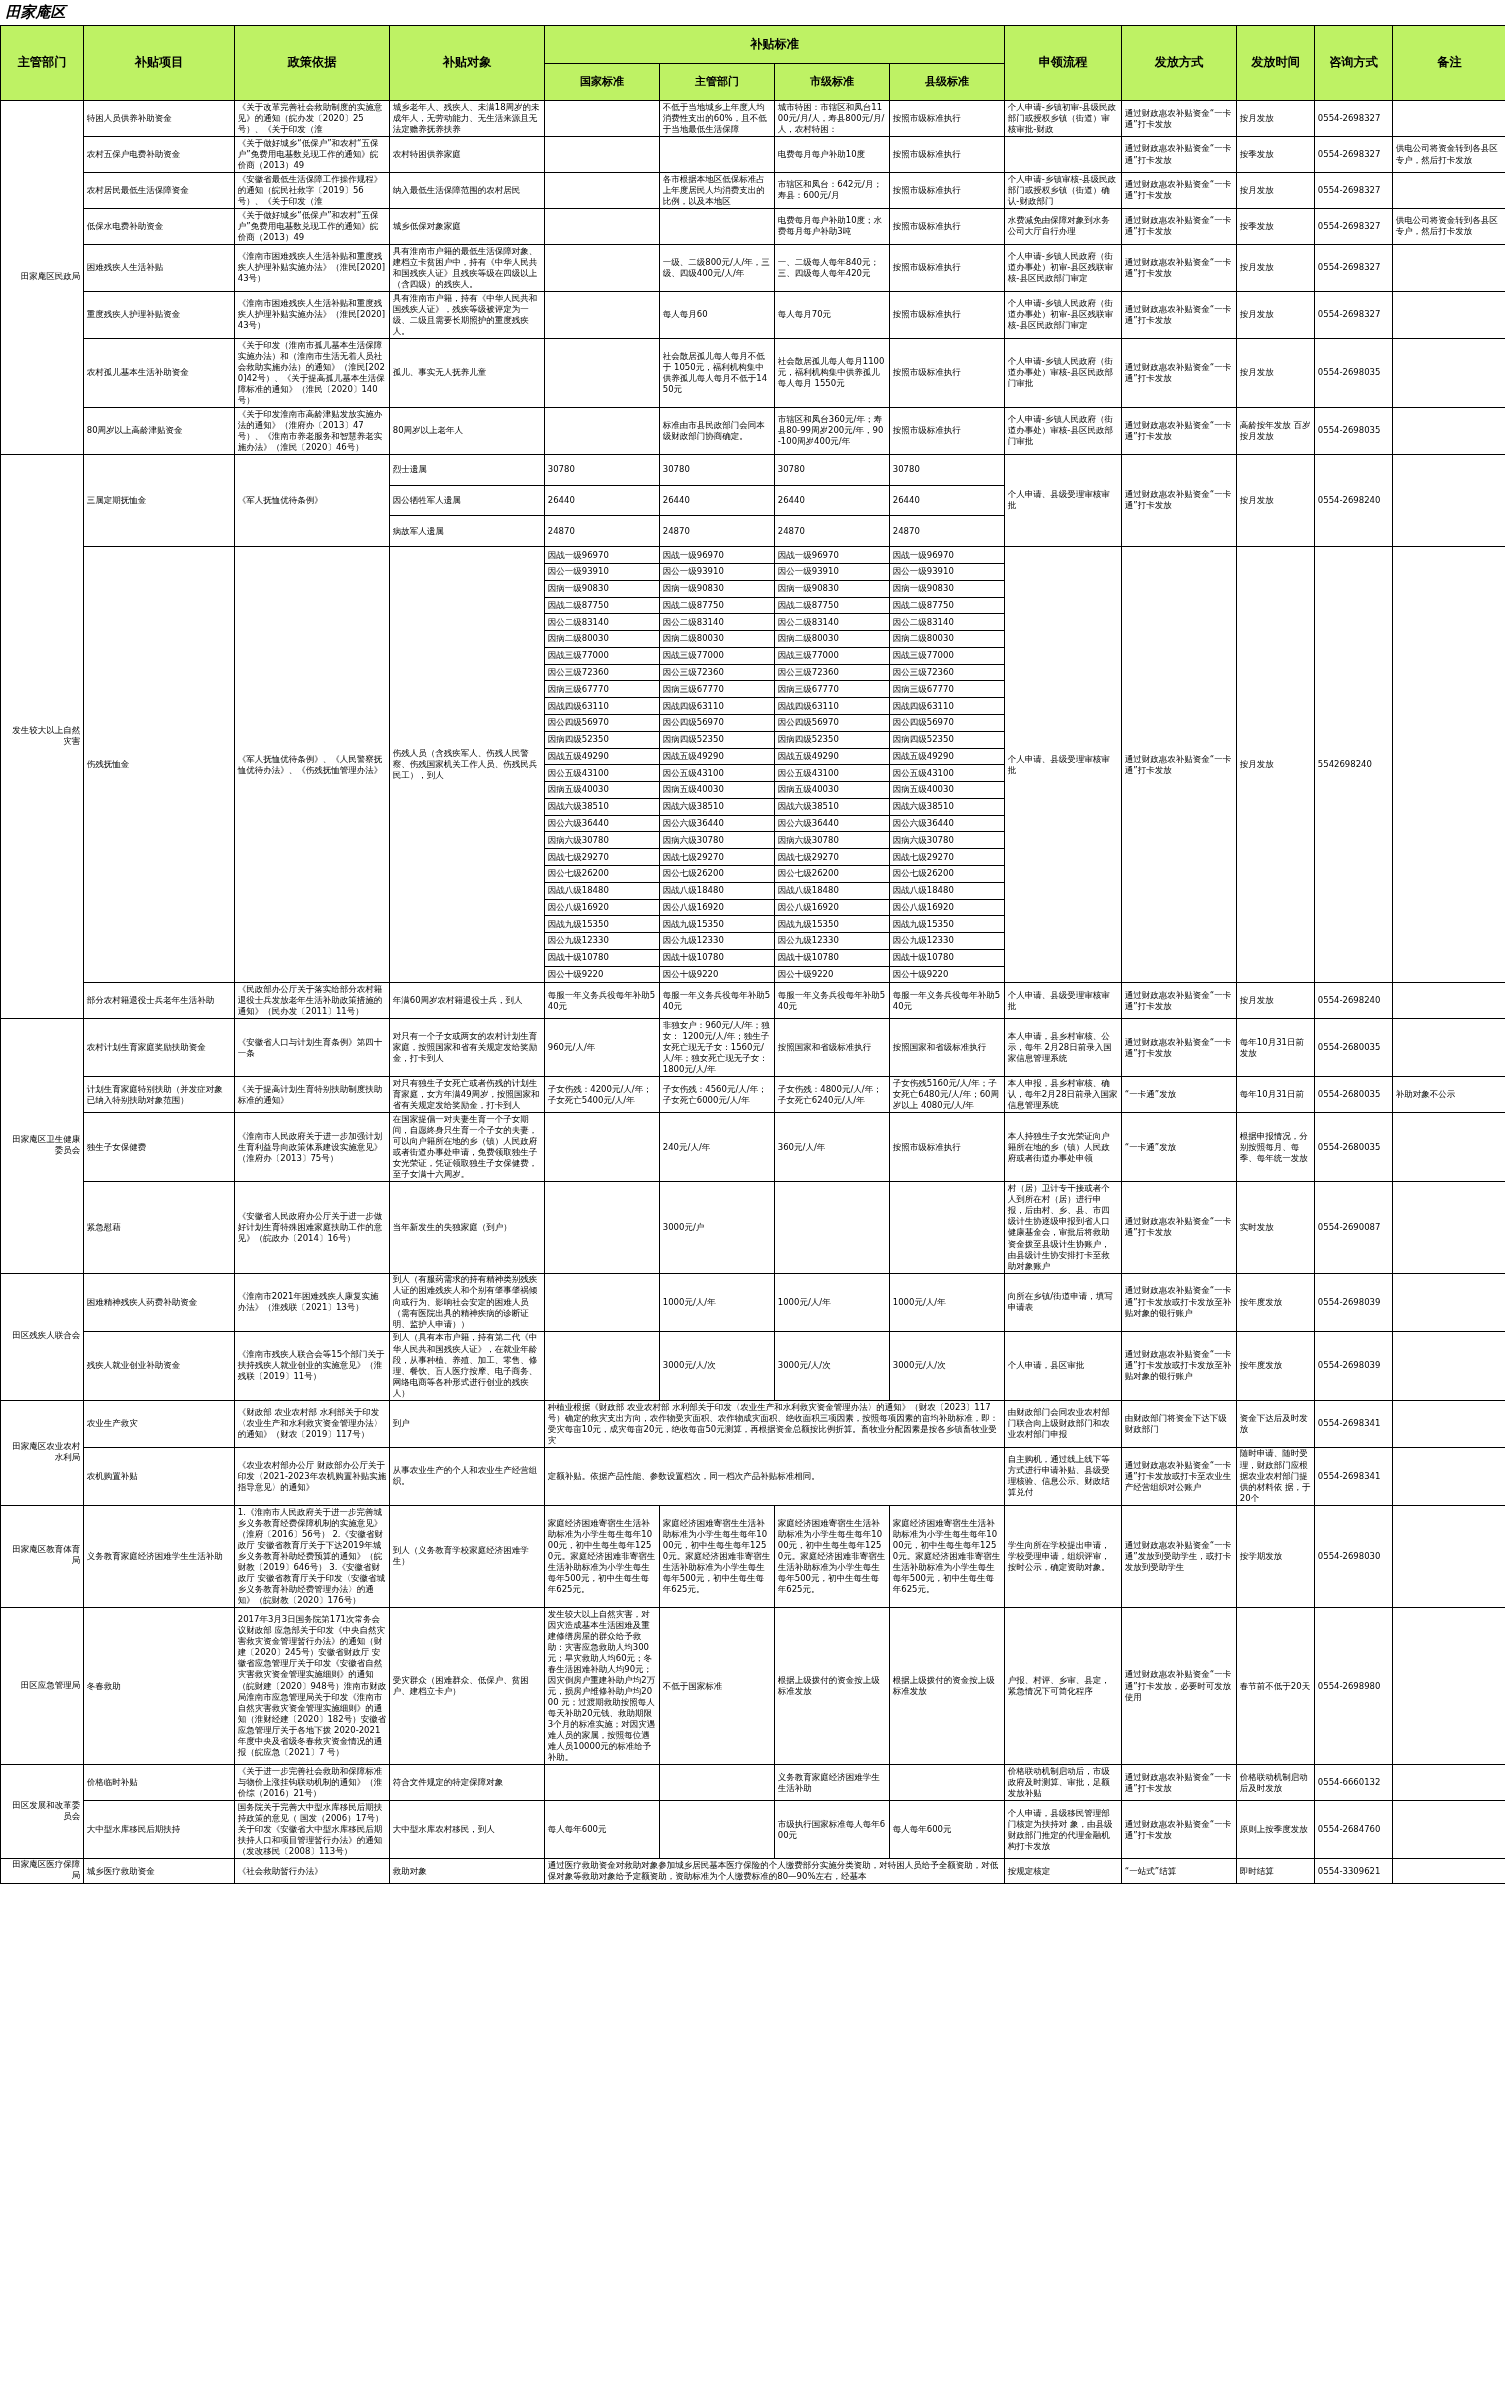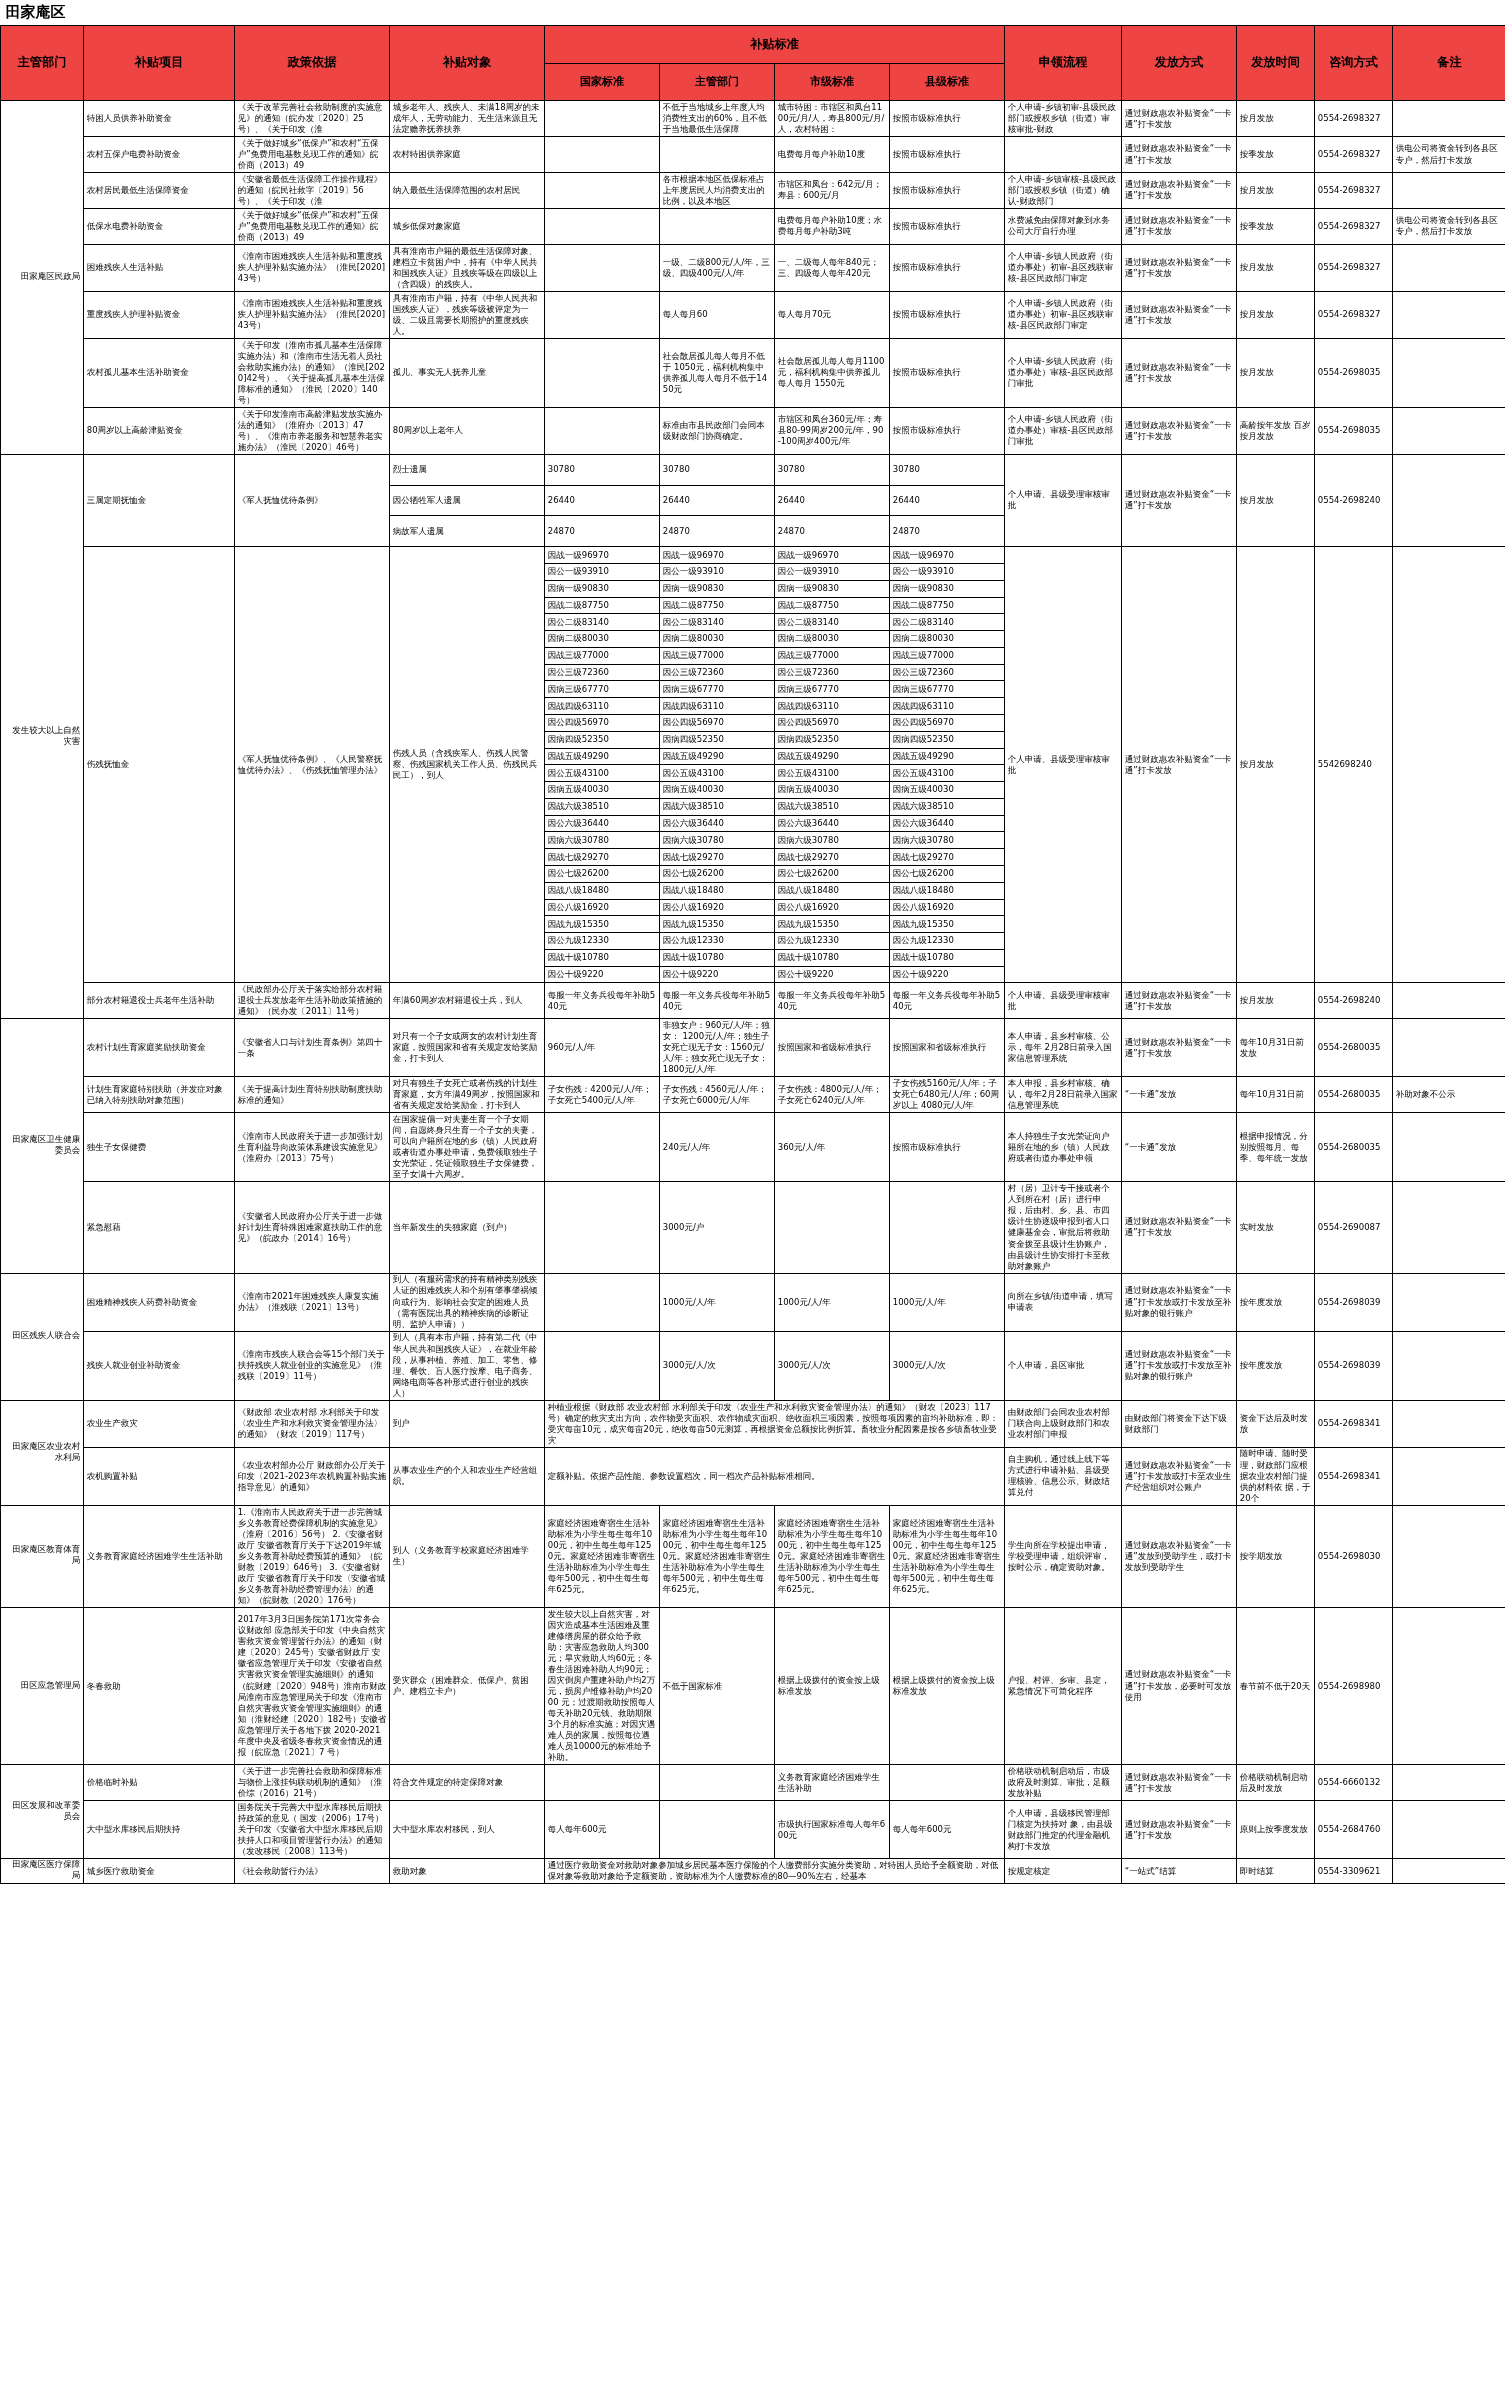--- a/index.html
+++ b/index.html
@@ -1,22 +1,22 @@
 <!DOCTYPE html>
 <html style="font-size:15px"><head>
 <meta charset="utf-8">
 <style>
   html,body{margin:0;padding:0;background:#fff;color:#000;
     font-family:"DejaVu Sans","Liberation Sans",sans-serif;}
   .page{width:1506px;background:#fff;}
-  .page-title{font-size:15px;font-weight:bold;padding:2.8px 3.8px 3.8px 5.6px;line-height:1.2;}
+  .page-title{font-size:15px;font-weight:bold;padding:2.8px 3.8px 3.8px 5.6px;line-height:1.2;font-style:italic;}
   table{border-collapse:collapse;table-layout:fixed;width:1506px;font-size:8.5px;line-height:1.3;}
   th,td{border:0.9px solid #000;padding:0.9px 2.8px;vertical-align:middle;
     word-break:break-all;overflow:hidden;}
-  thead th{font-size:12.2px;font-weight:bold;text-align:center;height:36px;background:#ef4444;}
+  thead th{font-size:12.2px;font-weight:bold;text-align:center;height:36px;background:#bef264;}
   thead tr.sub th{font-size:11px;height:34px;}
   tbody td{text-align:left;}
   tr.section-start td{border-top:1.9px solid #000;}
   td.c-dept{text-align:right;font-family:Liberation Mono, monospace;}
   td.stack{padding:0;}
   td.stack div{padding:0.9px 2.8px;border-bottom:0.9px solid #000;display:flex;align-items:center;min-height:14px;}
   td.stack div:last-child{border-bottom:none;}
   td.stack.tall div{min-height:28px;}
 </style>
 </head>

